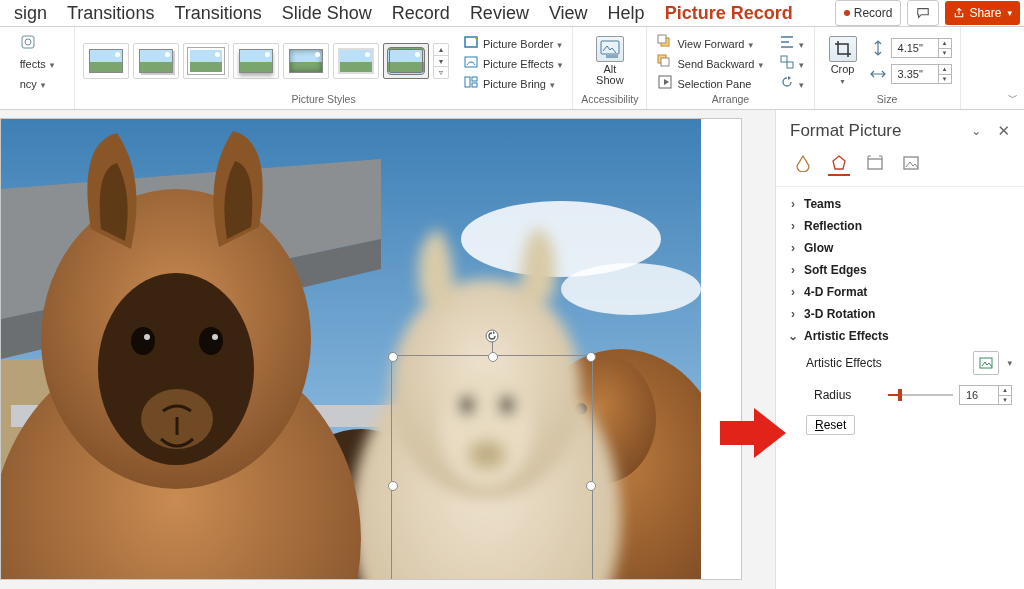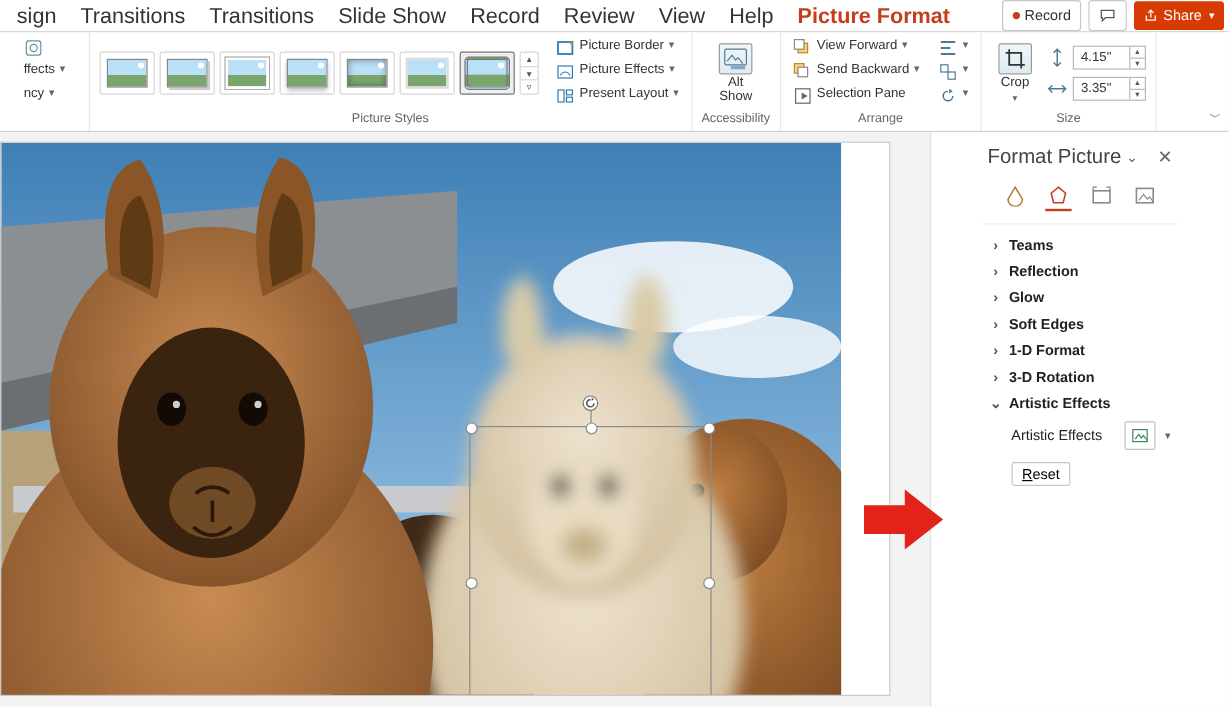--- a/index.html
+++ b/index.html
@@ -22,21 +22,21 @@
   .top-btn{display:flex;align-items:center;gap:4px;border:1px solid #c8c8c8;border-radius:3px;padding:2px 8px;margin-left:6px;height:20px;white-space:nowrap;font-size:12px;background:#fff;}
   .top-btn .dot{width:6px;height:6px;border-radius:50%;background:#c43e1c;}
   .top-btn.share{background:var(--share-bg);color:#fff;border:none;}
   .top-btn.comment svg{width:14px;height:14px;}
   
   .ribbon{display:flex;align-items:stretch;border-bottom:1px solid var(--ribbon-border);background:#fff;}
   .ribbon .group{padding:4px 8px 2px 8px;border-right:1px solid #e8e8e8;display:flex;flex-direction:column;align-items:center;}
   .ribbon .group-body{display:flex;align-items:center;gap:6px;flex:1;}
   .ribbon .group-label{font-size:10.5px;color:#666;padding-top:2px;height:14px;}
   .small-stack{display:flex;flex-direction:column;gap:2px;align-items:flex-start;}
-  .mini-row{display:flex;align-items:flex-start;gap:4px;font-size:11px;padding:0 2px;white-space:nowrap;height:18px;}
+  .mini-row{display:flex;align-items:flex-end;gap:4px;font-size:11px;padding:0 2px;white-space:nowrap;height:18px;}
   .mini-row .chev{font-size:9px;color:#666;}
   
   .style-gallery{display:flex;align-items:center;gap:4px;}
   .style-thumb{width:44px;height:34px;border:1px solid #d6d6d6;border-radius:2px;background:#fff;display:flex;align-items:center;justify-content:center;}
   .style-thumb.sel{border:1px solid #757575;background:#efefef;}
   .style-thumb .pic{width:32px;height:22px;border:1px solid #888;background:linear-gradient(#b9e0f7 55%, #7aa66e 55%);position:relative;}
   .style-thumb .pic.round{border-radius:4px;}
   .style-thumb .pic.soft{border:2px solid #ddd;}
   .style-thumb .pic .sun{position:absolute;right:2px;top:2px;width:5px;height:5px;border-radius:50%;background:#fff;}
   .gallery-more{width:14px;display:flex;flex-direction:column;border:1px solid #d6d6d6;border-radius:2px;align-self:stretch;}
@@ -64,21 +64,21 @@
   .photo svg{width:100%;height:100%;display:block;}
   
   .sel-box{position:absolute;left:390px;top:236px;width:202px;height:260px;border:1px solid #8a8a8a;box-sizing:border-box;}
   .handle{position:absolute;width:8px;height:8px;background:#fff;border:1px solid #8a8a8a;border-radius:50%;}
   .rothandle{position:absolute;left:50%;top:-28px;transform:translateX(-50%);width:16px;height:16px;}
   .rothandle svg{width:16px;height:16px;}
   .rotline{position:absolute;left:50%;top:-14px;width:1px;height:14px;background:#8a8a8a;}
   
   .anno-arrow{position:absolute;pointer-events:none;}
   
-  .pane{width:248px;border-left:1px solid var(--pane-border);background:var(--pane-bg);display:flex;flex-direction:column;align-items:center;}
+  .pane{width:248px;border-left:1px solid var(--pane-border);background:var(--pane-bg);display:flex;flex-direction:column;}
   .pane-header{display:flex;align-items:center;padding:10px 10px 6px 14px;}
   .pane-title{font-size:17px;color:#444;flex:1;}
   .pane-close{color:#666;padding:2px 4px;cursor:default;}
   .pane-tabs{display:flex;gap:14px;padding:4px 16px 10px 16px;border-bottom:1px solid #eee;}
   .pane-tab{width:22px;height:22px;display:flex;align-items:center;justify-content:center;border-bottom:2px solid transparent;color:#9e6b41;}
   .pane-tab.sel{border-bottom:2px solid var(--accent);}
   .pane-tab svg{width:18px;height:18px;}
   .pane-body{flex:1;overflow:auto;padding:6px 8px;}
   .section-row{display:flex;align-items:center;gap:6px;padding:4px 4px;font-size:12px;color:#222;}
   .section-row .chev{display:inline-block;width:10px;text-align:center;color:#555;}
@@ -102,21 +102,21 @@
 
 <div class="menubar">
   <div class="menu-item">sign</div>
   <div class="menu-item">Transitions</div>
   <div class="menu-item">Transitions</div>
   <div class="menu-item">Slide Show</div>
   <div class="menu-item">Record</div>
   <div class="menu-item">Review</div>
   <div class="menu-item">View</div>
   <div class="menu-item">Help</div>
-  <div class="menu-item active">Picture Format</div>
+  <div class="menu-item active">Picture Record</div>
   <div class="spacer"></div>
   <div class="top-btn">
     <span class="dot"></span>
     <span>Record</span>
   </div>
   <div class="top-btn comment">
     <svg viewBox="0 0 16 16">
           <path d="M2 3h12v7H6l-3 3V10H2z" fill="none" stroke="#555" stroke-width="1.2"></path>
         </svg>
   </div>
@@ -213,21 +213,21 @@
               </svg>
           <span>Picture Effects</span>
               <span class="chev">▾</span>
         </div>
         <div class="mini-row">
           <svg width="16" height="16">
                 <rect x="2" y="3" width="5" height="10" fill="none" stroke="#2e7cb1"></rect>
                 <rect x="9" y="3" width="5" height="4" fill="none" stroke="#2e7cb1"></rect>
                 <rect x="9" y="9" width="5" height="4" fill="none" stroke="#2e7cb1"></rect>
               </svg>
-          <span>Present Layout</span>
+          <span>Picture Bring</span>
               <span class="chev">▾</span>
         </div>
       </div>
     </div>
     <div class="group-label">Picture Styles</div>
   </div>
 
   <div class="group">
     <div class="group-body">
       <div class="big-btn">
@@ -491,21 +491,21 @@
       <div class="section-row bold">
             <span class="chev">›</span>
             <span>Glow</span>
           </div>
       <div class="section-row bold">
             <span class="chev">›</span>
             <span>Soft Edges</span>
           </div>
       <div class="section-row bold">
             <span class="chev">›</span>
-            <span>1-D Format</span>
+            <span>4-D Format</span>
           </div>
       <div class="section-row bold">
             <span class="chev">›</span>
             <span>3-D Rotation</span>
           </div>
       <div class="section-row bold">
             <span class="chev">⌄</span>
             <span>Artistic Effects</span>
           </div>
 
@@ -514,19 +514,34 @@
           <span class="lbl">Artistic Effects</span>
           <div style="flex:1"></div>
           <div class="ae-btn">
             <svg viewBox="0 0 16 16">
                   <rect x="2" y="3" width="12" height="10" fill="none" stroke="#3c8a5a"></rect>
                   <path d="M4 11l3-4 2 3 2-2 3 4" fill="none" stroke="#3c8a5a"></path>
                 </svg>
           </div>
           <span style="font-size:9px;color:#666;margin-left:2px">▾</span>
         </div>
+        <div class="row">
+          <span class="lbl" style="padding-left:8px">Radius</span>
+          <div class="slider">
+            <div class="track"></div>
+                <div class="fill"></div>
+                <div class="thumb"></div>
+          </div>
+          <div class="spin">
+            <span class="val" style="width:26px">16</span>
+            <div class="spin-btns">
+                  <span>▴</span>
+                  <span>▾</span>
+                </div>
+          </div>
+        </div>
         <button class="reset-btn"><u>R</u>eset</button>
       </div>
     </div>
   </div>
 </div>
 
 </div>
 
 </body></html>

